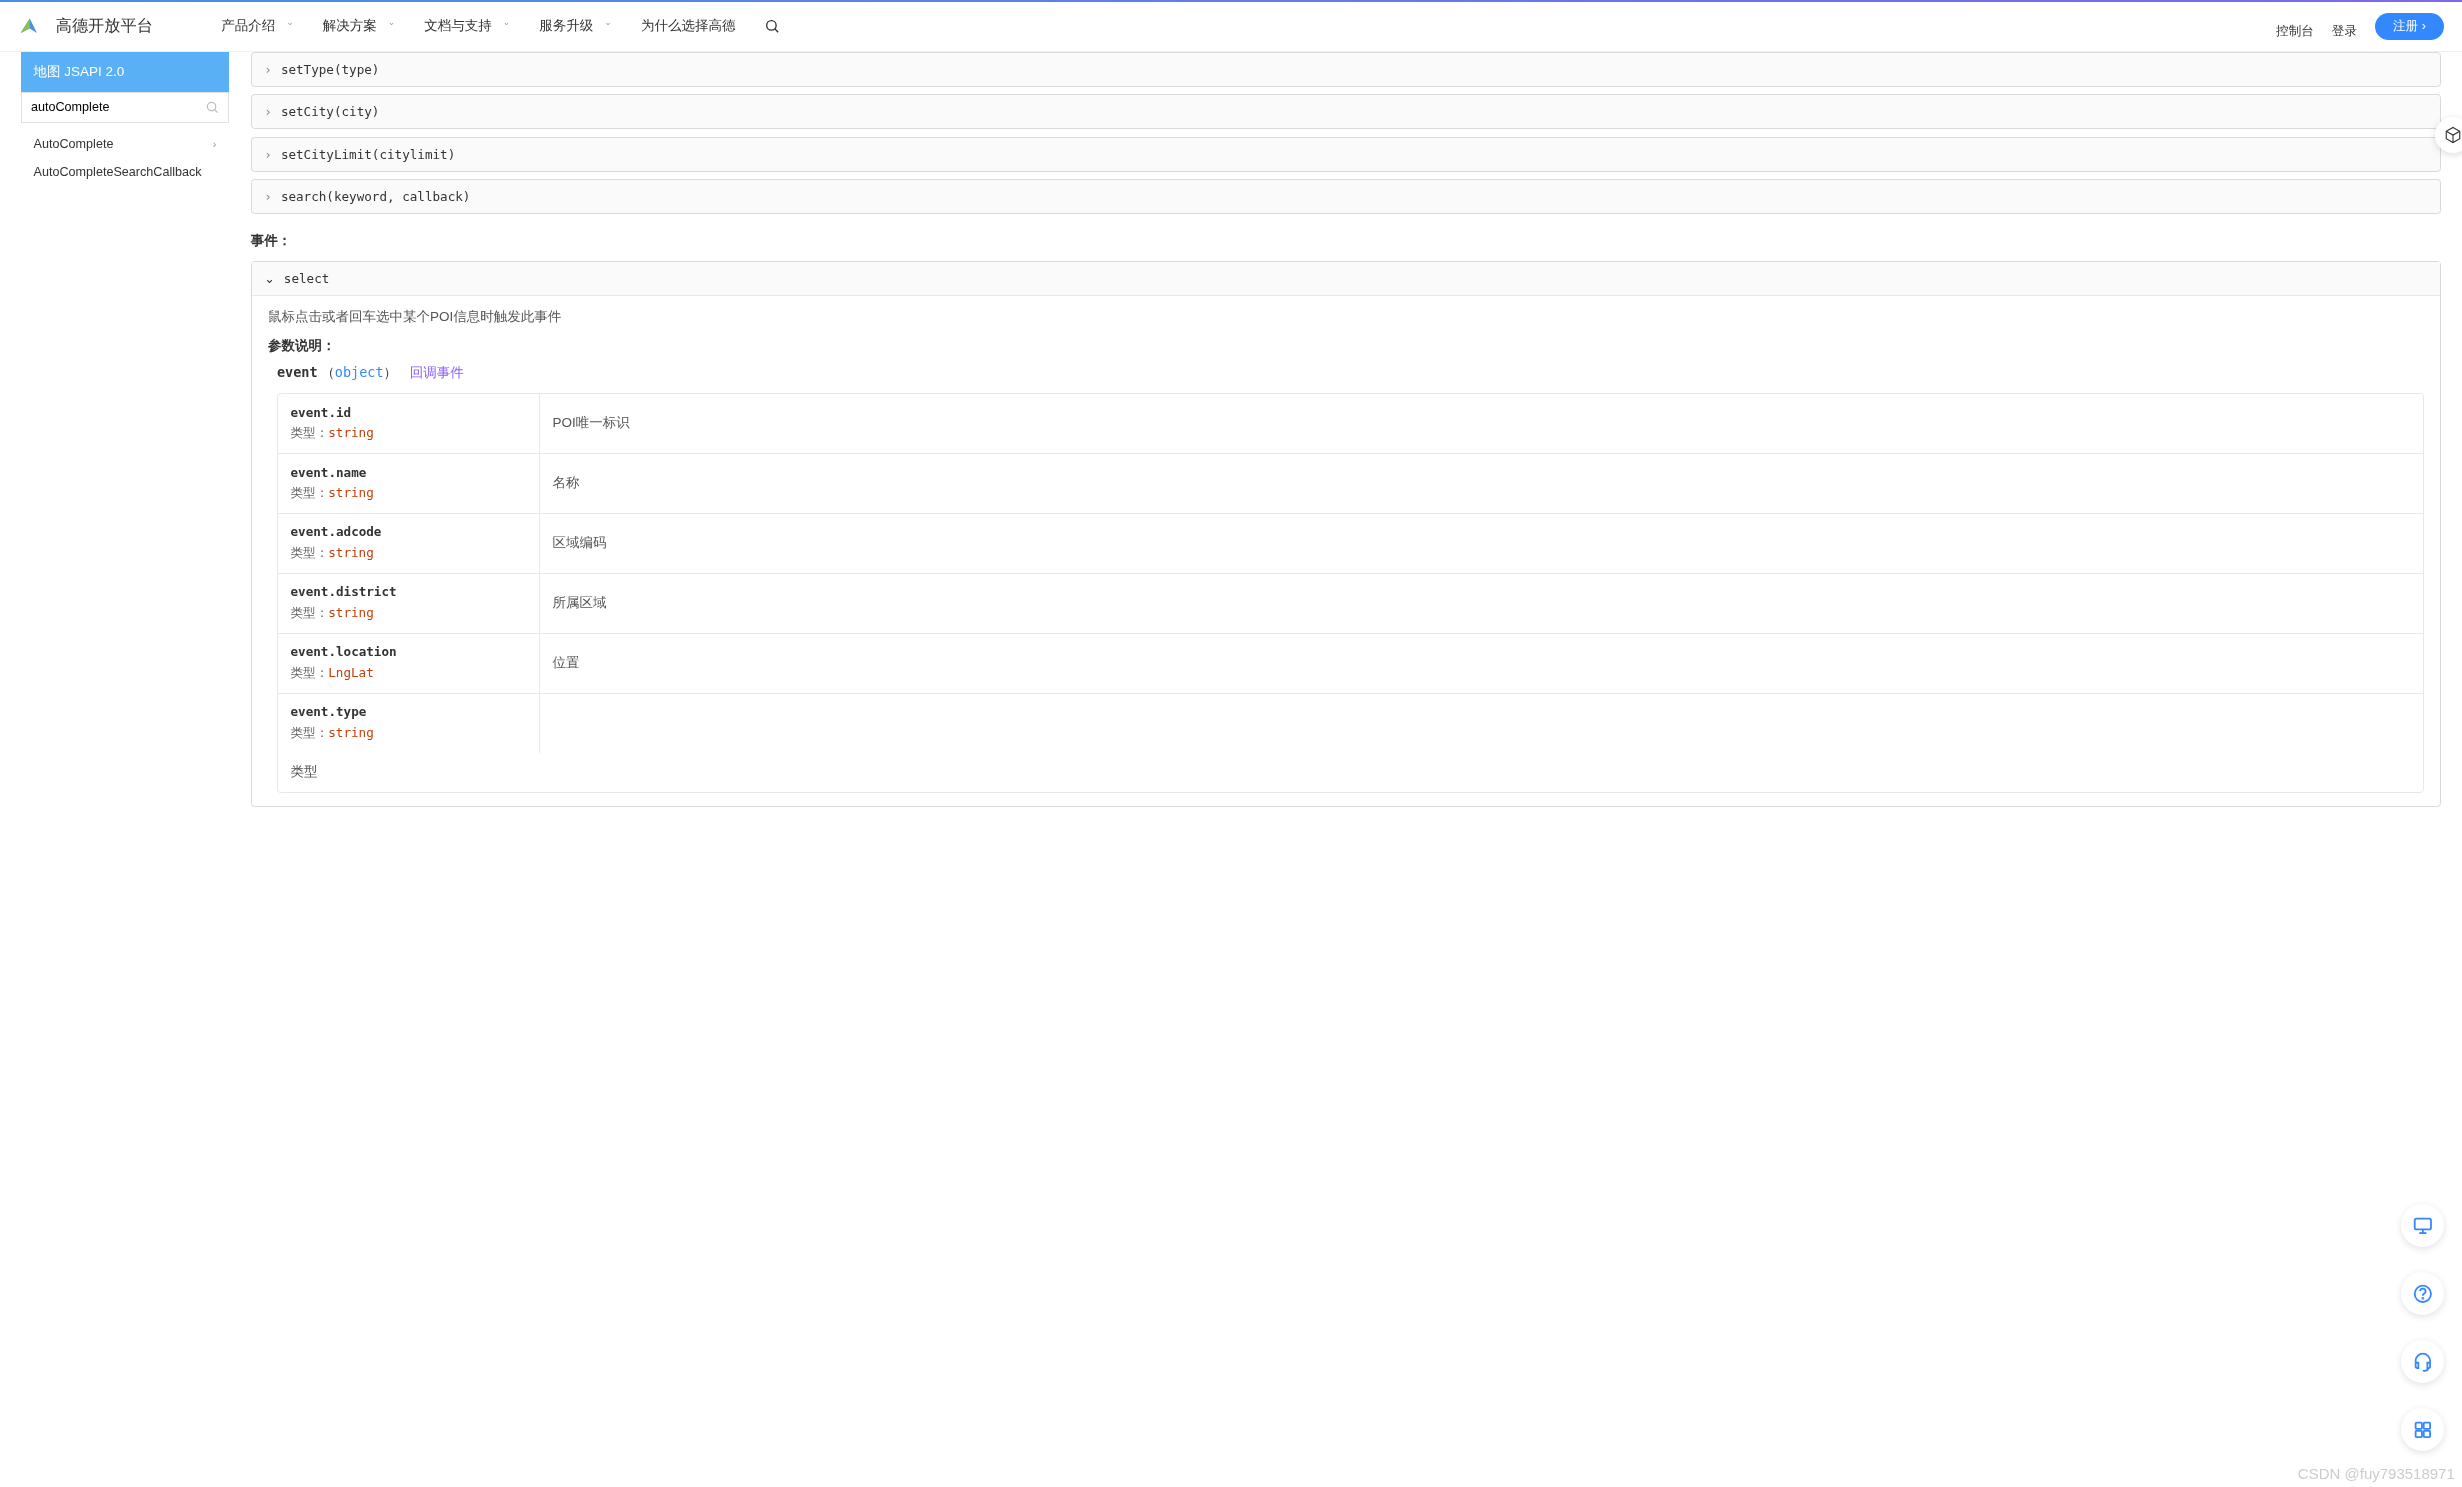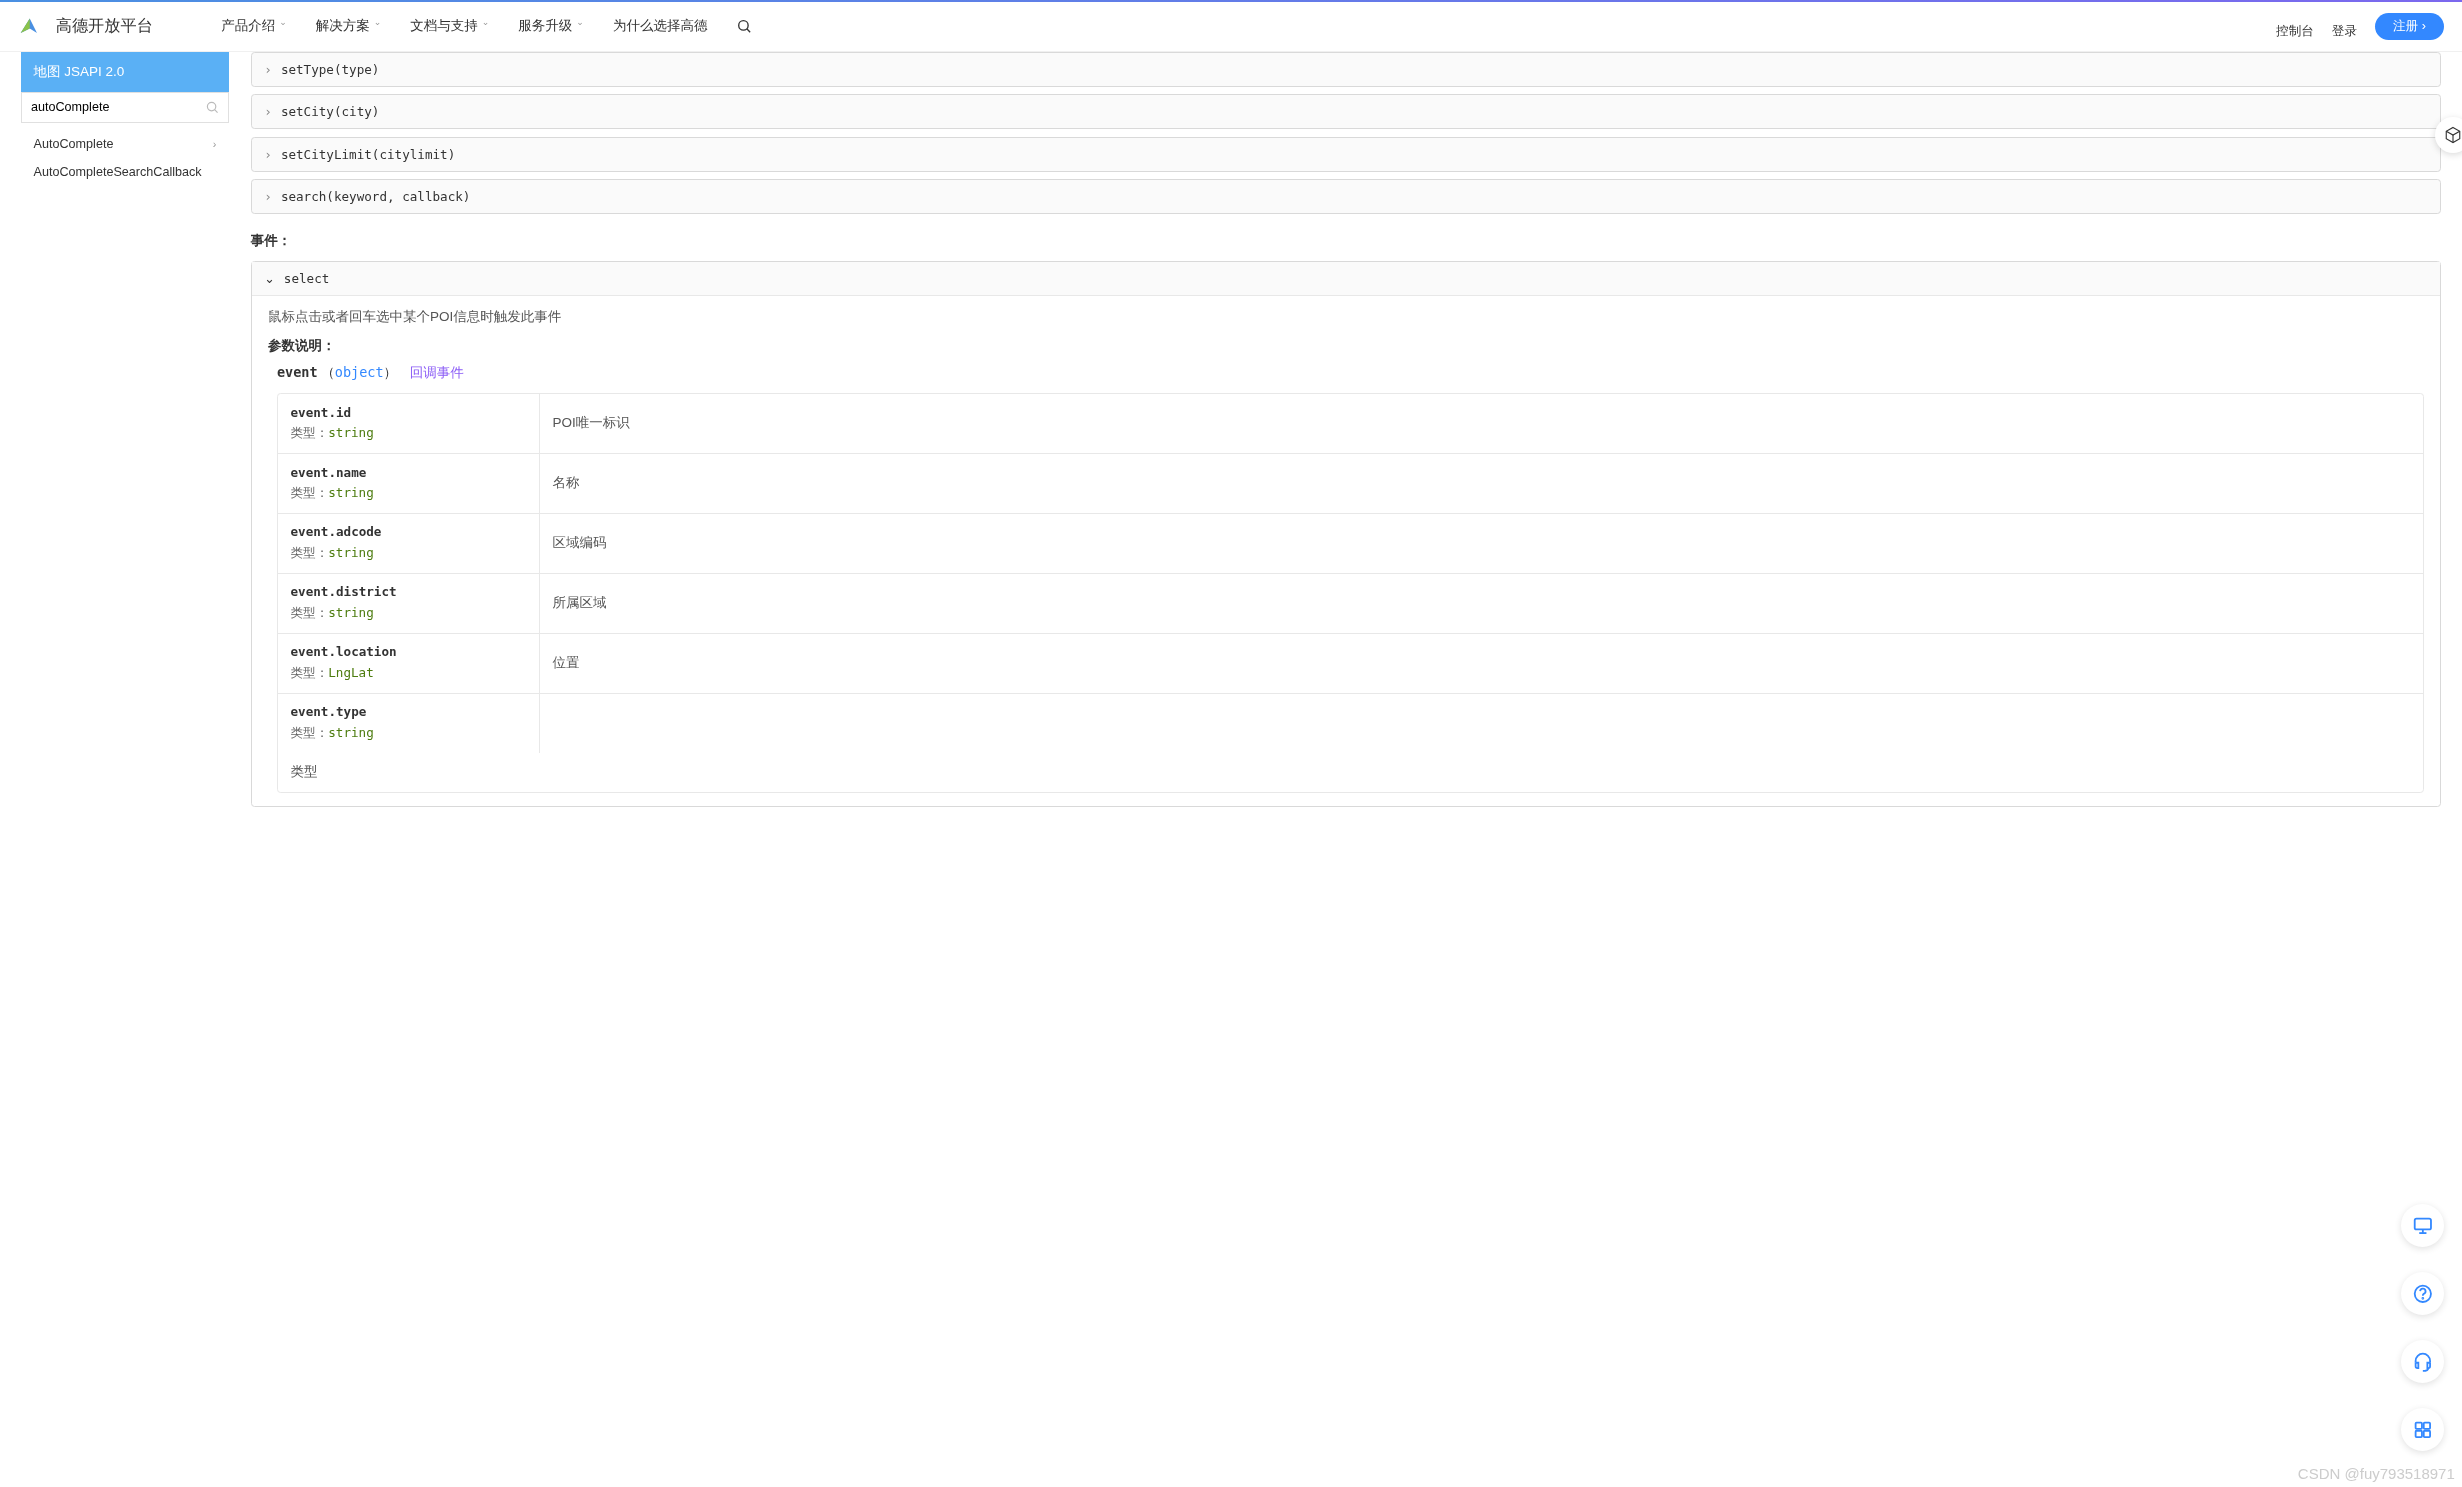--- a/index.html
+++ b/index.html
@@ -4,21 +4,21 @@
 <style>
 * { margin: 0; padding: 0; box-sizing: border-box; }
 body { font-family: -apple-system, BlinkMacSystemFont, "Segoe UI", "PingFang SC", "Microsoft YaHei", sans-serif; background: #fff; color: #333; font-size: 12.6px; }
 
 .topbar { height: 1.8px; background: linear-gradient(90deg, #4a90e2, #7b68ee); }
 
 .header { display: flex; align-items: center; padding: 10.8px 18px; border-bottom: 0.9px solid #f0f0f0; gap: 14.4px; }
 .logo { display: flex; align-items: flex-start; gap: 16px; font-size: 16.2px; font-weight: 400; }
 .logo-icon { width: 21.7px; height: 21.7px; }
 .nav { display: flex; gap: 29px; margin-left: 54px; flex: 1; align-items: center; }
-.nav-item { display: flex; align-items: flex-start; gap: 4px; cursor: pointer; color: #333; font-size: 13.5px; }
+.nav-item { display: flex; align-items: flex-start; gap: 11px; cursor: pointer; color: #333; font-size: 13.5px; }
 .nav-item .chev { font-size: 9px; color: #999; }
 .search-icon { width: 16.2px; height: 16.2px; cursor: pointer; }
 .header-right { display: flex; align-items: flex-end; gap: 18px; margin-left: 8px; }
 .signup-btn { background: #3388ff; color: #fff; padding: 5.4px 18px; border-radius: 18px; display: flex; align-items: center; gap: 3.6px; cursor: pointer; font-size: 12.6px; }
 
 .layout { display: flex; padding: 0 21px; gap: 21.7px; align-items: flex-start; }
 
 .sidebar { width: 208px; flex-shrink: 0; }
 .sidebar-title { background: #5ab0f5; color: #fff; padding: 10.8px 12.6px; font-size: 13.5px; font-weight: 500; }
 .search-box { border: 0.9px solid #e0e0e0; display: flex; align-items: center; padding: 7.2px 9px; margin-top: 0; }
@@ -48,21 +48,21 @@
 .prop-head { display: flex; background: #fafafa; border-bottom: 0.9px solid #e8e8e8; }
 .prop-head > div { padding: 10.8px 12.6px; font-weight: 700; font-size: 13.5px; }
 .col-a { width: 262px; border-right: 0.9px solid #e8e8e8; }
 .col-b { flex: 1; }
 .prop-row { display: flex; border-bottom: 0.9px solid #e8e8e8; }
 .prop-row:last-child { border-bottom: none; flex-direction: column; }
 .prop-row .col-a { padding: 10.8px 12.6px; }
 .prop-row .col-b { padding: 10.8px 12.6px; display: flex; align-items: center; color: #555; font-size: 13.5px; }
 .prop-name { font-family: "SFMono-Regular", Consolas, Menlo, monospace; font-weight: 700; font-size: 12.6px; }
 .prop-type-line { margin-top: 5.4px; font-size: 12.6px; color: #666; }
-.prop-type-line .tval { color: #4d7c0f; font-family: "SFMono-Regular", Consolas, Menlo, monospace; text-align: center; }
+.prop-type-line .tval { color: #c2410c; font-family: "SFMono-Regular", Consolas, Menlo, monospace; text-align: center; }
 
 .float-btns { position: fixed; right: 18px; bottom: 36px; display: flex; flex-direction: column; gap: 25px; }
 .float-btn { width: 43px; height: 43px; border-radius: 50%; background: #fff; box-shadow: 0 1.8px 7.2px rgba(0,0,0,0.12); display: flex; align-items: center; justify-content: center; cursor: pointer; color: #3388ff; }
 .float-btn svg { width: 21.7px; height: 21.7px; }
 
 .edge-bubble { position: fixed; right: -9px; top: 117px; width: 36px; height: 36px; border-radius: 50%; background: #fff; box-shadow: 0 1.8px 7.2px rgba(0,0,0,0.15); display: flex; align-items: center; justify-content: center; cursor: pointer; }
 
 .watermark { position: fixed; right: 7.2px; bottom: 5.4px; font-size: 15px; color: #ccc; }
 </style>
 </head>

